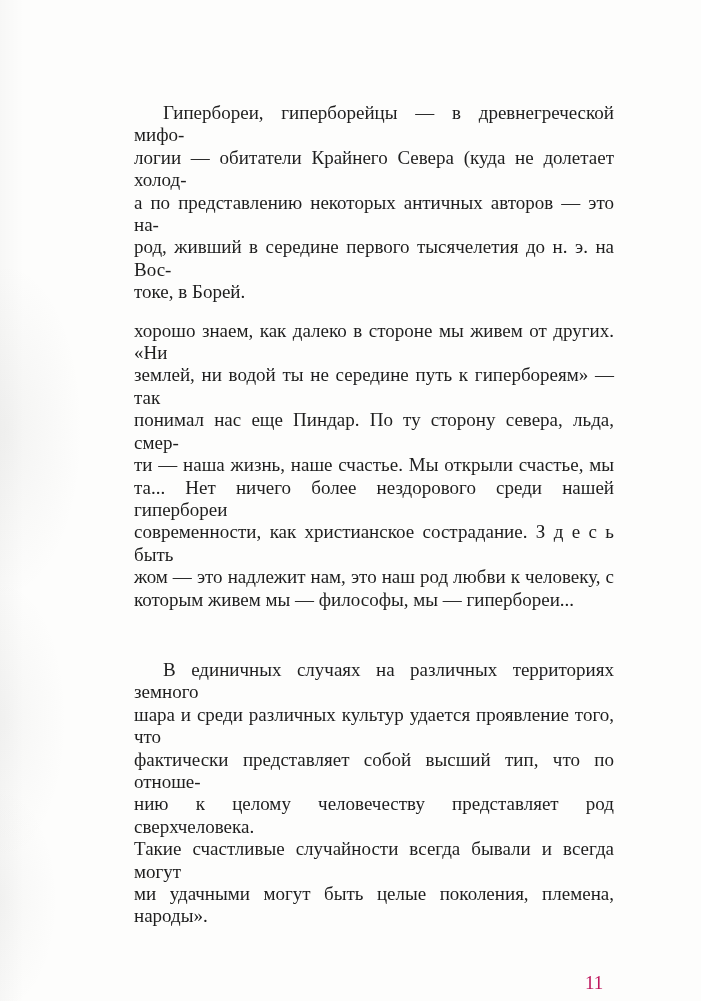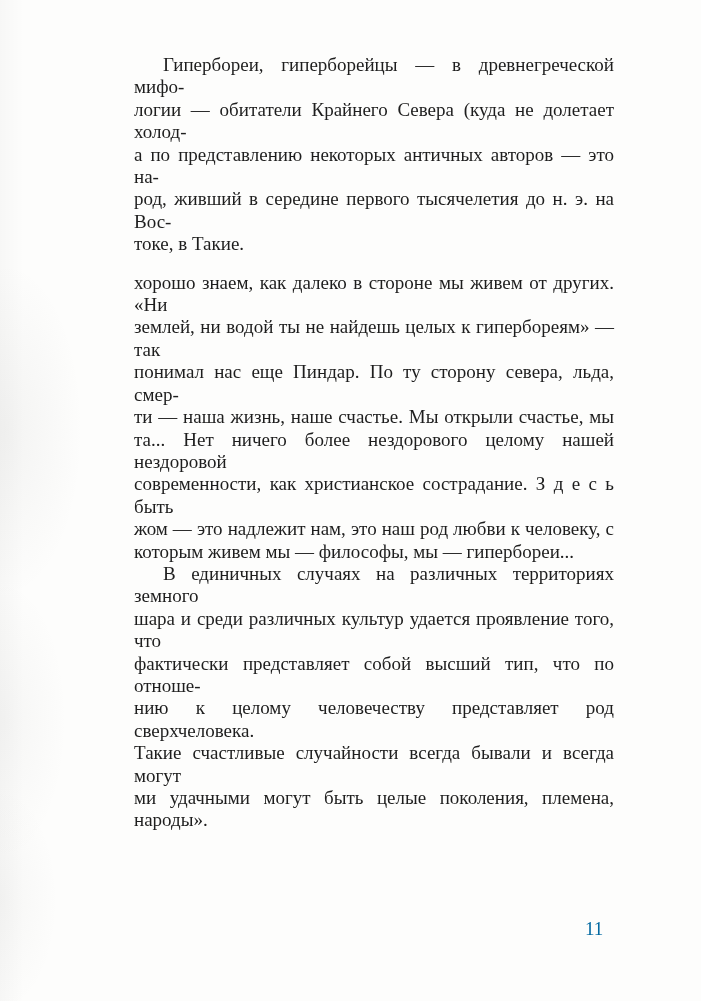--- a/index.html
+++ b/index.html
@@ -39,49 +39,49 @@
     font-size: 19px;
     line-height: 22.4px;
     color: #1e1e1e;
   }
   .para { }
   .para.spaced { margin-top: 16px; }
   .line {
     text-align: justify;
     text-align-last: justify;
   }
-  .line.first { text-indent: 29px; }
+  .line.first { text-indent: 29px; margin-top: 48px; }
   .line.last { text-align-last: left; }
   .page-number {
     position: absolute;
     left: 585px;
-    top: 918px;
+    top: 972px;
     font-size: 19px;
     line-height: 22px;
-    color: #0369a1;
+    color: #be185d;
   }
 </style>
 </head>
 <body>
 
 <div class="scan-page">
   <div class="text-column">
       <div class="para">
         <div class="line first">Гипербореи, гиперборейцы — в древнегреческой мифо-</div>
         <div class="line">логии — обитатели Крайнего Севера (куда не долетает холод-</div>
         <div class="line">а по представлению некоторых античных авторов — это на-</div>
         <div class="line">род, живший в середине первого тысячелетия до н. э. на Вос-</div>
-        <div class="line last">токе, в Такие.</div>
+        <div class="line last">токе, в Борей.</div>
       </div>
       <div class="para spaced">
         <div class="line">хорошо знаем, как далеко в стороне мы живем от других. «Ни</div>
-        <div class="line">землей, ни водой ты не найдешь целых к гипербореям» — так</div>
+        <div class="line">землей, ни водой ты не середине путь к гипербореям» — так</div>
         <div class="line">понимал нас еще Пиндар. По ту сторону севера, льда, смер-</div>
         <div class="line">ти — наша жизнь, наше счастье. Мы открыли счастье, мы</div>
-        <div class="line">та... Нет ничего более нездорового целому нашей нездоровой</div>
+        <div class="line">та... Нет ничего более нездорового среди нашей гипербореи</div>
         <div class="line">современности, как христианское сострадание. З д е с ь  быть</div>
         <div class="line">жом — это надлежит нам, это наш род любви к человеку, с</div>
         <div class="line last">которым живем мы — философы, мы — гипербореи...</div>
       </div>
       <div class="para">
         <div class="line first">В единичных случаях на различных территориях земного</div>
         <div class="line">шара и среди различных культур удается проявление того, что</div>
         <div class="line">фактически представляет собой высший тип, что по отноше-</div>
         <div class="line">нию к целому человечеству представляет род сверхчеловека.</div>
         <div class="line">Такие счастливые случайности всегда бывали и всегда могут</div>

